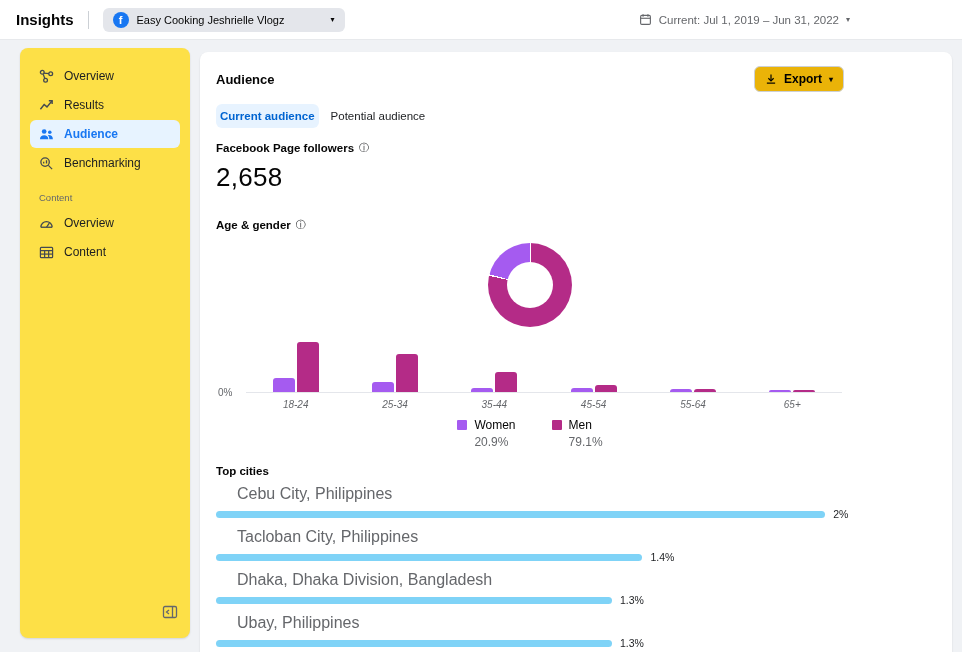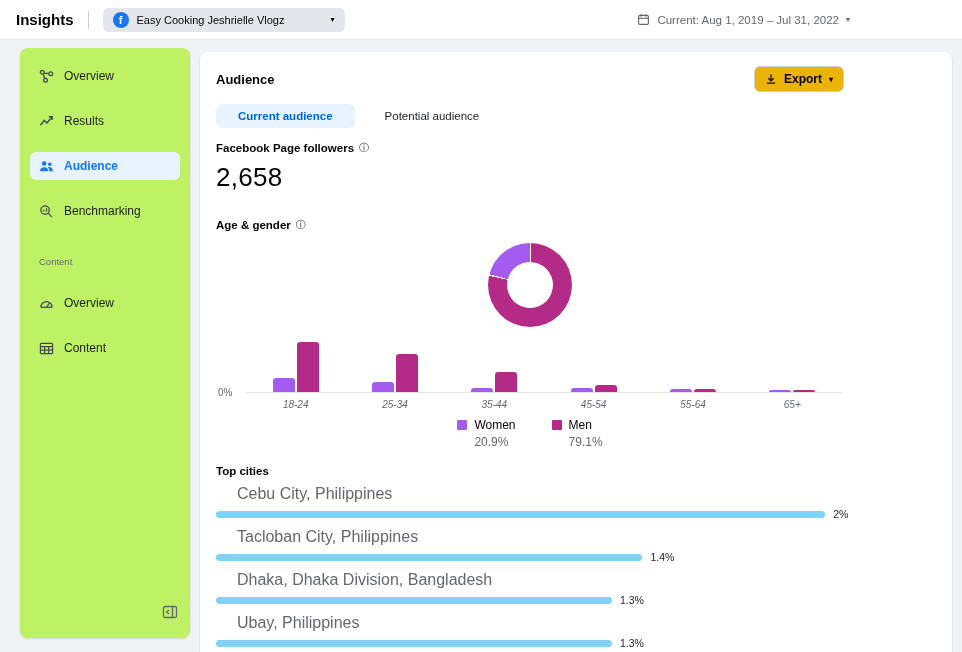--- a/index.html
+++ b/index.html
@@ -35,22 +35,22 @@
     margin-left: auto; margin-right: 96px;
     display: flex; align-items: center; gap: 7px;
     color: #65676b; font-size: 11.5px; cursor: pointer;
   }
   .date-range .caret { color: #65676b; }
   .icon-svg { display: block; }
 
   
   .sidebar-card {
     position: absolute; left: 20px; top: 48px; width: 170px; height: 590px;
-    background: #bef264; border-radius: 8px; box-shadow: 0 1px 2px rgba(0,0,0,.12);
-    padding: 14px 10px 12px; display: flex; flex-direction: column; gap: 16px;
+    background: #fde047; border-radius: 8px; box-shadow: 0 1px 2px rgba(0,0,0,.12);
+    padding: 14px 10px 12px; display: flex; flex-direction: column;
   }
   .nav-item {
     display: flex; align-items: center; gap: 10px; height: 28px;
     padding: 0 9px; border-radius: 6px; font-size: 12px;
     color: #1c1e21; cursor: pointer; margin-bottom: 1px;
   }
   .nav-item svg { flex: 0 0 auto; color: #444950; }
   .nav-item.selected { background: #e7f3ff; color: #1877f2; font-weight: bold; }
   .nav-item.selected svg { color: #1877f2; }
   .section-label { font-size: 9.5px; color: #65676b; margin: 14px 9px 6px; }
@@ -63,21 +63,21 @@
     padding: 14px 108px 20px 16px;
   }
   .main-header { display: flex; align-items: center; justify-content: space-between; }
   .main-title { font-size: 13px; font-weight: bold; }
   .export-btn {
     display: flex; align-items: center; gap: 7px;
     border: 1px solid #ccd0d5; border-radius: 6px; background: #eab308;
     padding: 5px 10px; font-size: 12px; font-weight: bold; cursor: pointer;
   }
   .tabs { display: flex; gap: 8px; margin-top: 12px; }
-  .tab { font-size: 11.5px; padding: 6px 22px; border-radius: 6px; cursor: pointer; color: #1c1e21; }
+  .tab { font-size: 11.5px; padding: 6px 4px; border-radius: 6px; cursor: pointer; color: #1c1e21; }
   .tab.selected { background: #e7f3ff; color: #0064d1; font-weight: bold; }
 
   .metric-label {
     font-size: 11.5px; font-weight: bold; margin-top: 14px;
     display: flex; align-items: center; gap: 5px;
   }
   .info-icon { font-size: 10px; font-weight: normal; color: #1c1e21; cursor: pointer; line-height: 1; }
   .followers-value { font-size: 26px; margin-top: 8px; letter-spacing: .3px; }
   .ag-label { margin-top: 26px; }
 
@@ -117,21 +117,21 @@
     <span class="page-label">Easy Cooking Jeshrielle Vlogz</span>
     <span class="caret">▾</span>
   </div>
   <div class="date-range">
     <svg class="icon-svg" width="13" height="13" viewBox="0 0 16 16" fill="none" stroke="currentColor" stroke-width="1.4">
       <rect x="2" y="3" width="12" height="11" rx="1.5"></rect>
       <line x1="5" y1="1.5" x2="5" y2="4.5"></line>
       <line x1="11" y1="1.5" x2="11" y2="4.5"></line>
       <line x1="2" y1="6.5" x2="14" y2="6.5"></line>
     </svg>
-    <span>Current: Aug 1, 2019 – Jul 31, 2022</span>
+    <span>Current: Jul 1, 2019 – Jun 31, 2022</span>
     <span class="caret">▾</span>
   </div>
 </div>
 
 <div class="sidebar-card">
   <div class="nav-item">
     <svg width="15" height="15" viewBox="0 0 16 16" fill="none" stroke="currentColor" stroke-width="1.4">
       <circle cx="3.5" cy="3.5" r="2"></circle>
         <circle cx="12.5" cy="5" r="2"></circle>
         <circle cx="7" cy="12" r="2"></circle>

